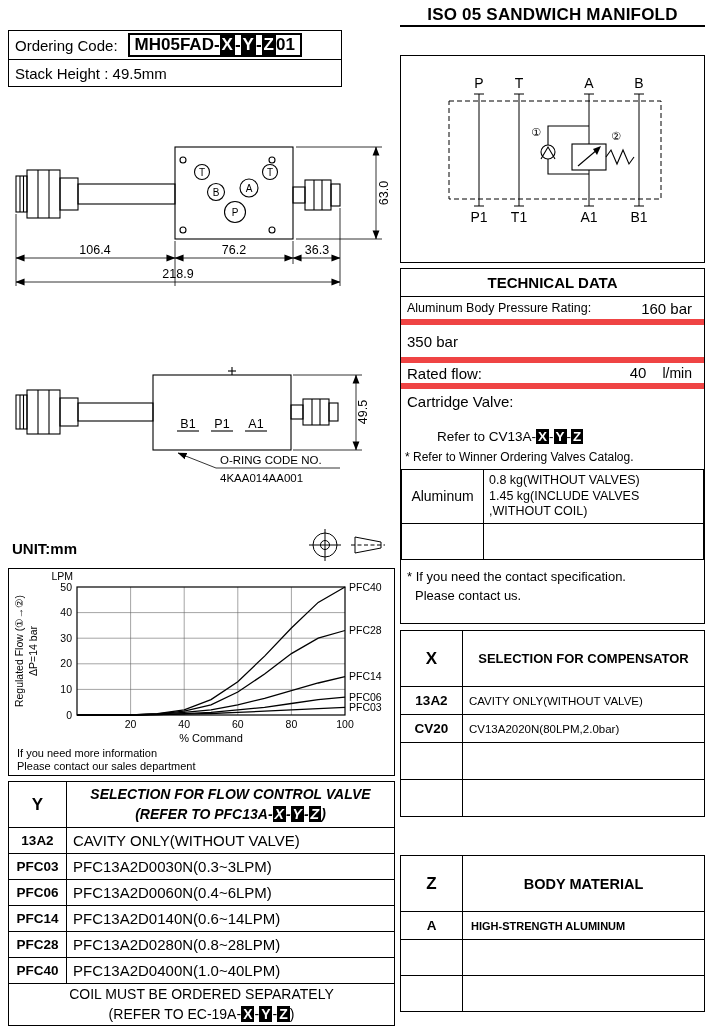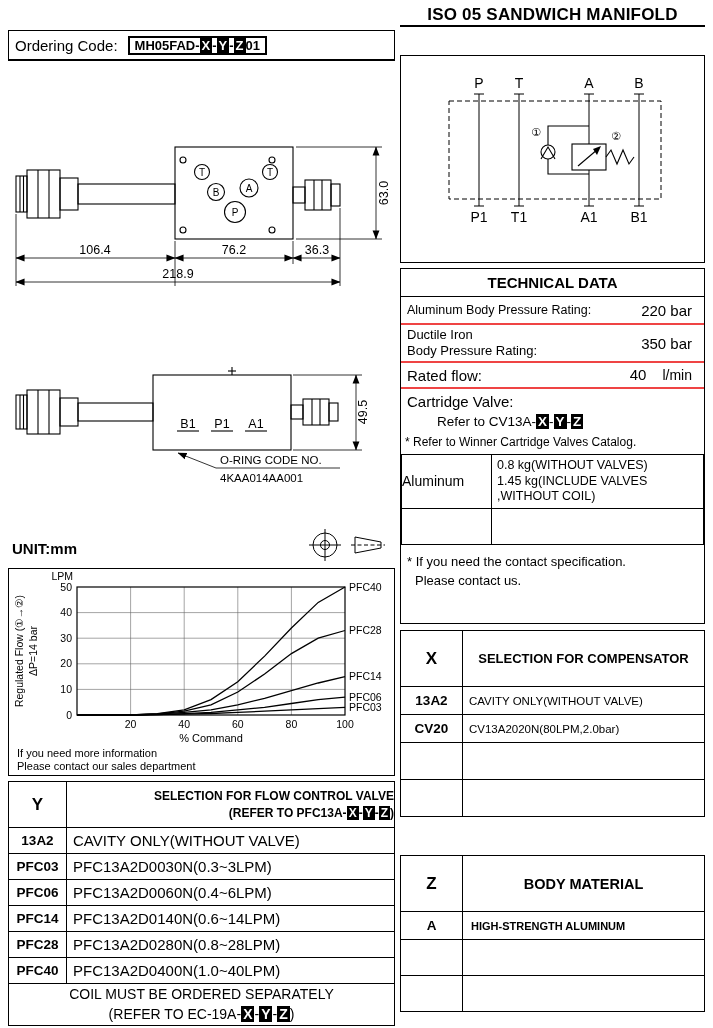--- a/index.html
+++ b/index.html
@@ -5,83 +5,86 @@
   * { margin:0; padding:0; box-sizing:border-box; }
   html,body { background:#fff; }
   body { font-family:"Liberation Sans","DejaVu Sans",sans-serif; color:#000; }
   .page { position:relative; width:713px; height:1028px; background:#fff; overflow:hidden; margin:0 auto; }
   .abs { position:absolute; }
   .box { border:1px solid #000; background:#fff; }
   .inv { background:#000; color:#fff; font-weight:bold; padding:0 2px; }
   .page-title { font-size:17px; font-weight:bold; text-align:center; height:25px; line-height:25px; border-bottom:2px solid #000; letter-spacing:.2px; }
   .ord-row { display:flex; align-items:center; height:29px; border-bottom:1px solid #000; padding:0 6px; font-size:15px; }
   .ord-row2 { display:flex; align-items:center; height:26px; padding:0 6px; font-size:15px; }
-  .code-chip { margin-left:10px; border:2px solid #000; padding:0 5px; font-weight:bold; font-size:13px; display:inline-flex; align-items:center; }
+  .code-chip { margin-left:10px; border:2px solid #000; padding:0 5px; font-weight:bold; font-size:17px; display:inline-flex; align-items:center; }
   .unit-label { font-size:15px; font-weight:bold; }
 
   
   .td-title { height:28px; line-height:28px; text-align:center; font-weight:bold; font-size:15px; border-bottom:1px solid #000; }
-  .td-row { display:flex; align-items:center; justify-content:space-between; border-bottom:2px solid #ef4444; padding:0 12px 0 6px; }
+  .td-row { display:flex; align-items:center; justify-content:space-between; border-bottom:6px solid #ef4444; padding:0 12px 0 6px;text-align:center; }
   .td-lab { font-size:12.5px; }
   .td-lab2 { font-size:13px; line-height:1.2; }
   .td-val { font-size:15px; }
   .td-cart { padding:4px 6px 2px 6px; }
   .cart1 { font-size:15px; }
-  .cart2 { font-size:13.5px; padding-left:30px; margin-top:4px; }
+  .cart2 { font-size:13.5px; padding-left:30px; margin-top:19px; }
   .cart3 { font-size:13.5px; padding-left:92px; margin-top:2px; }
   .catalog-note { font-size:12px; padding:4px 4px 5px 4px; }
   .wtable { border-collapse:collapse; width:100%; }
   .wtable td { border:1px solid #000; }
-  .wmat { width:90px; font-size:14px; vertical-align:middle; }
+  .wmat { width:82px; text-align:center; font-size:14px; vertical-align:middle; }
   .wtxt { font-size:12.5px; padding:3px 5px; line-height:1.25; }
   .td-note { padding:8px 6px; font-size:13px; line-height:1.45; }
   .td-note .indent { margin-left:8px; }
 
   
   .dtable { border-collapse:collapse; position:absolute; table-layout:fixed; background:#fff; }
   .dtable td { border:1px solid #000; overflow:hidden; }
   .keycell { text-align:center; font-weight:bold; font-size:17px; }
   .codecell { text-align:center; font-weight:bold; font-size:13.5px;margin-left:11px; }
   .desccell { font-size:15px; padding-left:6px; }
   .desc-small { font-size:11.5px; padding-left:6px; }
   .desc-bold-small { font-size:11px; font-weight:bold; padding-left:8px; }
   .xt-title { text-align:center; font-weight:bold; font-size:13px; padding:0 0;margin-left:33px; }
   .zt-title { text-align:center; font-weight:bold; font-size:14.5px; }
-  .ytitle { text-align:right; font-weight:bold; font-size:12px; line-height:1.4; }
+  .ytitle { text-align:center; font-weight:bold; font-size:14px; line-height:1.4;font-style:italic; }
   .yfooter { text-align:center; font-size:14px; line-height:1.45;margin-left:12px; }
 
   
   .cgrid { stroke:#666; stroke-width:.6; }
   .cframe { fill:none; stroke:#000; stroke-width:1.2; }
   .ccurve { fill:none; stroke:#000; stroke-width:1.3; }
   .ctick { font-size:10.5px; fill:#000; }
   .cslabel { font-size:10.5px; fill:#000; }
   .cxlabel { font-size:11px; fill:#000; }
   .cylabel { font-size:10.5px; fill:#000; }
   .chart-note { position:absolute; left:8px; font-size:11px; }
 </style>
 </head>
 <body>
 
 <div class="page">
 
   <div class="abs page-title" style="left:400px;top:2px;width:305px;">ISO 05 SANDWICH MANIFOLD</div>
 
-  <div class="abs box" style="left:8px;top:30px;width:387px;">
+  <div class="abs box" style="left:8px;top:30px;width:334px;">
     <div class="ord-row">
       <span>Ordering Code:</span>
       <span class="code-chip">
           <span>MH05FAD-</span>
           <span class="inv">X</span>
           <span>-</span>
           <span class="inv">Y</span>
           <span>-</span>
           <span class="inv">Z</span>
           <span>01</span>
         </span>
+    </div>
+    <div class="ord-row2">
+      <span>Stack Height : 49.5mm</span>
     </div>
   </div>
 
   <svg class="abs" style="left:8px;top:92px;" width="386" height="200" viewBox="0 0 386 200">
     <defs>
       <marker id="arr1" viewBox="0 0 10 10" refX="9.5" refY="5" markerWidth="9" markerHeight="9" markerUnits="userSpaceOnUse" orient="auto-start-reverse">
           <path d="M0,1.2 L10,5 L0,8.8 z" fill="#000"></path>
         </marker>
     </defs>
     <g stroke="#000" fill="none" stroke-width="1.1">
@@ -180,40 +183,36 @@
         <text x="135" y="80">①</text>
         <text x="215" y="84">②</text>
       </g>
     </svg>
   </div>
 
   <div class="abs box" style="left:400px;top:268px;width:305px;height:356px;">
     <div class="td-title">TECHNICAL DATA</div>
     <div class="td-row" style="height:28px;">
       <span class="td-lab">Aluminum Body Pressure Rating:</span>
-      <span class="td-val">220 bar</span>
+      <span class="td-val">160 bar</span>
     </div>
     <div class="td-row" style="height:38px;">
-      <span class="td-lab2">
-        <span style="display:block;">Ductile Iron</span>
-        <span style="display:block;">Body Pressure Rating:</span>
-      </span>
       <span class="td-val">350 bar</span>
     </div>
     <div class="td-row" style="height:26px;">
       <span class="td-val">Rated flow:</span>
       <span>
         <span class="td-val" style="margin-right:16px;">40</span><span style="font-size:14px;">l/min</span>
       </span>
     </div>
     <div class="td-cart">
       <div class="cart1">Cartridge Valve:</div>
       <div class="cart2"><span>Refer to CV13A-</span><span class="inv">X</span><span>-</span><span class="inv">Y</span><span>-</span><span class="inv">Z</span></div>
     </div>
-    <div class="catalog-note">* Refer to Winner Cartridge Valves Catalog.</div>
+    <div class="catalog-note">* Refer to Winner Ordering Valves Catalog.</div>
     <table class="wtable">
       <tbody>
           <tr>
         <td class="wmat">Aluminum</td>
         <td class="wtxt">
           <div>0.8  kg(WITHOUT VALVES)</div>
           <div>1.45 kg(INCLUDE VALVES</div>
           <div>,WITHOUT COIL)</div>
         </td>
       </tr>

